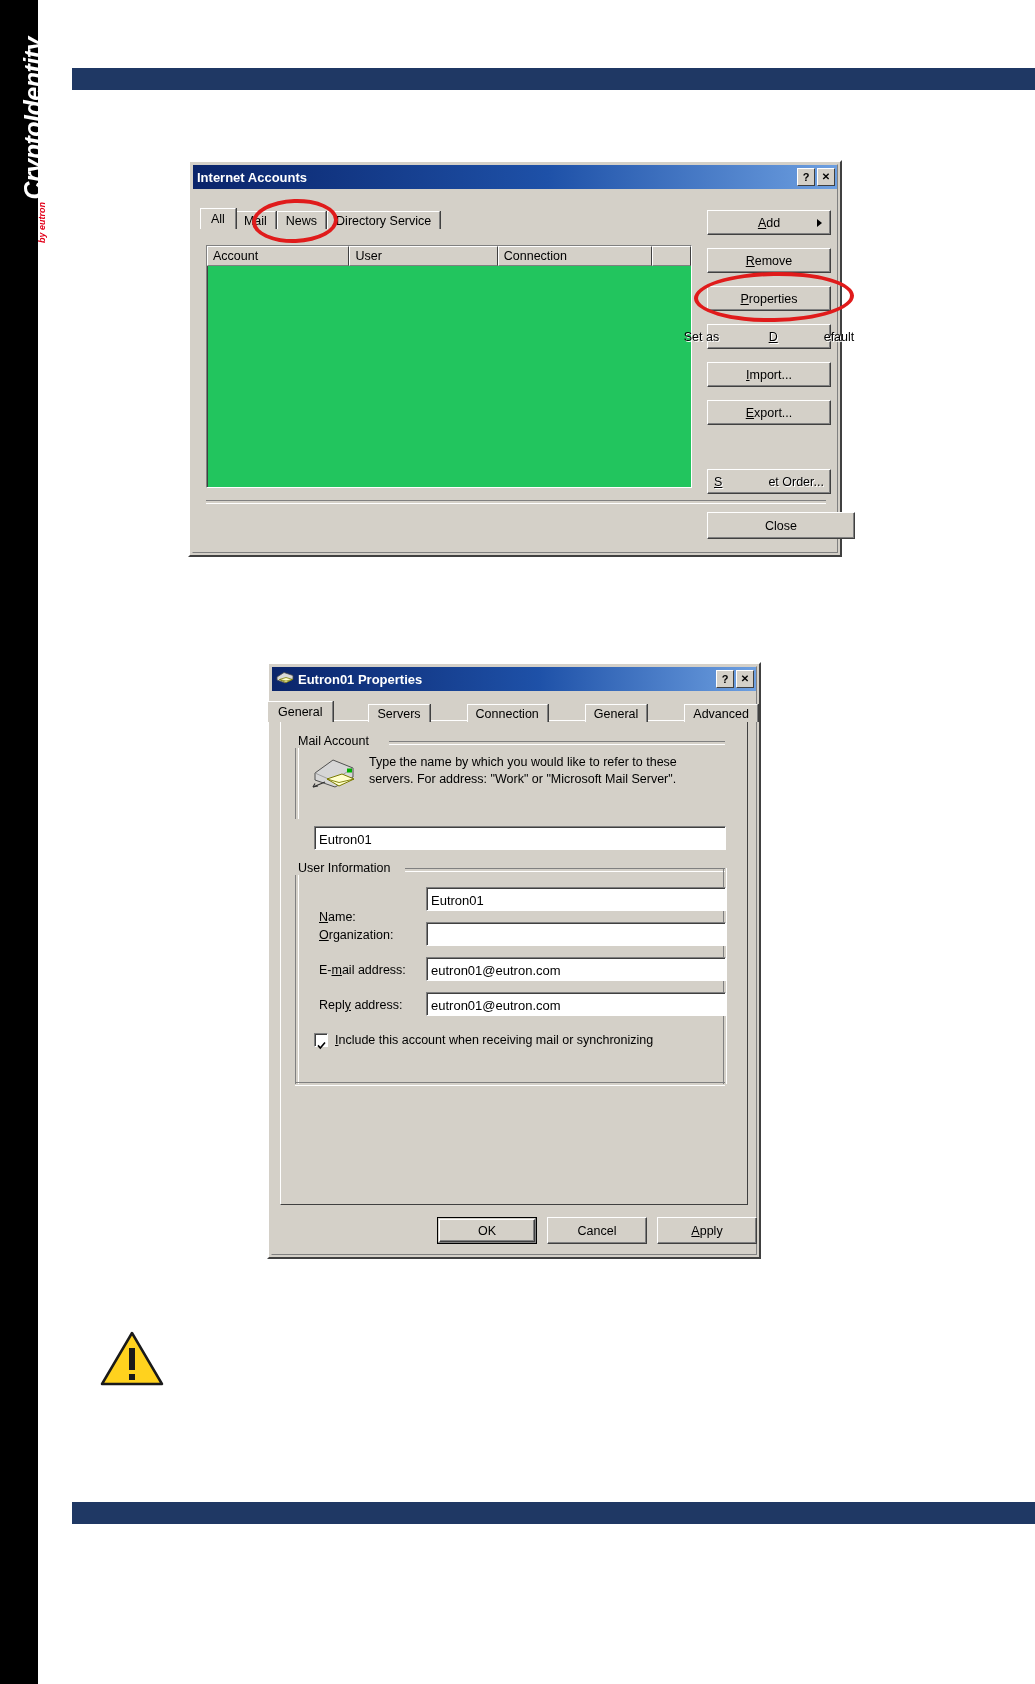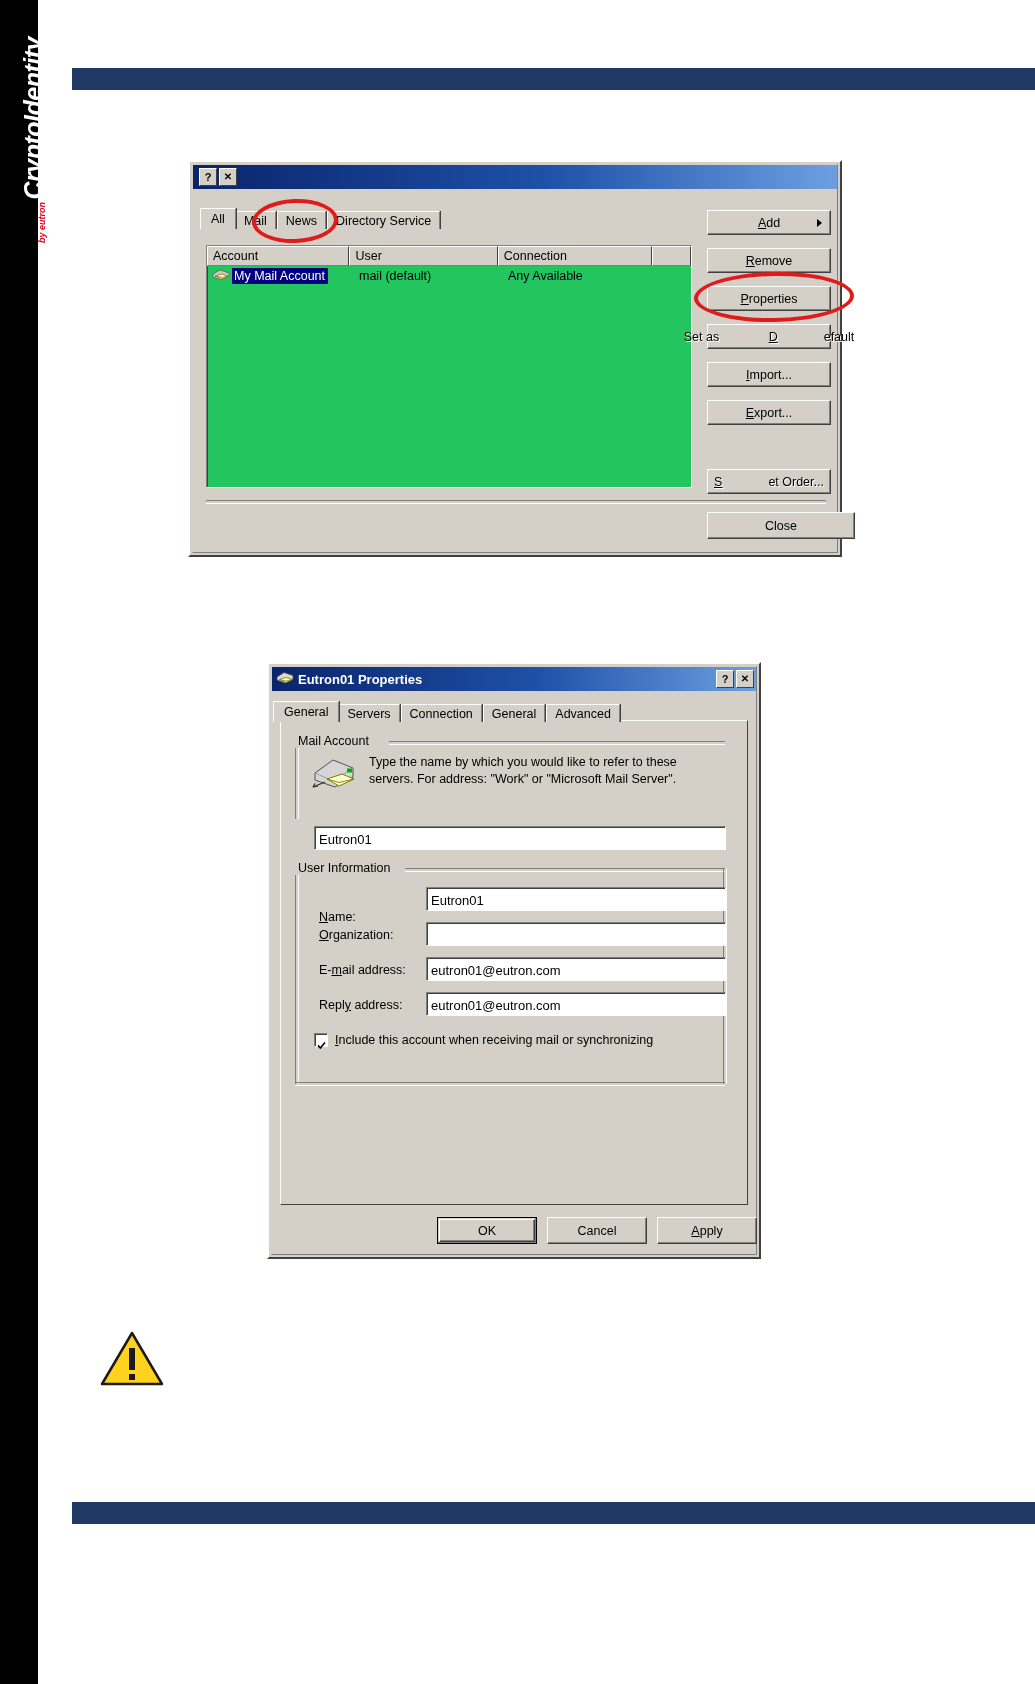--- a/index.html
+++ b/index.html
@@ -314,51 +314,38 @@
   <div class="brand-vertical">CryptoIdentity</div>
   <div class="brand-sub">by eutron</div>
 </div>
 <div class="rule-top"></div>
 <div class="rule-bottom"></div>
 
 <div class="dialog" style="left:188px; top:160px; width:654px; height:397px;">
   <div class="dialog-inner-edge"></div>
 
   <div class="titlebar">
+    <span class="titlebar-title">Internet Accounts</span>
     <span class="tb-btn">?</span>
     <span class="tb-btn" style="font-size:10px;">✕</span>
   </div>
 
   <div class="tabstrip" style="position:absolute; left:12px; top:45px;">
     <div class="tab active">All</div>
     <div class="tab">Mail</div>
     <div class="tab">News</div>
     <div class="tab">Directory Service</div>
   </div>
 
   <div class="listview" style="left:16px; top:83px; width:486px; height:243px;">
     <div class="lv-header">
       <div class="lv-col" style="width:143px;">Account</div>
       <div class="lv-col" style="width:149px;">User</div>
       <div class="lv-col" style="width:155px;">Connection</div>
       <div class="lv-col" style="width:39px;"></div>
-    </div>
-    <div class="lv-row">
-      <div class="lv-cell" style="width:143px; display:flex; align-items:center; padding-left:2px;">
-        <span style="display:inline-block;width:18px;height:14px;position:relative;margin-right:2px;flex:0 0 auto;">
-          <svg width="18" height="14" viewBox="0 0 18 14">
-            <path d="M1 5 L8 1 L17 4 L17 7 L9 11 L1 8 Z" fill="#c8c8c8" stroke="#606060" stroke-width="0.8"></path>
-            <path d="M3 7 L10 5 L16 7 L10 10 Z" fill="#ffffcc" stroke="#808000" stroke-width="0.8"></path>
-            <path d="M3 7 L10 8.4 L16 7" fill="none" stroke="#808000" stroke-width="0.7"></path>
-          </svg>
-        </span>
-        <span class="lv-sel">My Mail Account</span>
-      </div>
-      <div class="lv-cell" style="width:149px; padding-left:6px;">mail (default)</div>
-      <div class="lv-cell" style="width:155px; padding-left:6px;">Any Available</div>
     </div>
   </div>
 
   <div style="position:absolute; left:16px; top:338px; width:620px; height:2px; border-top:1px solid #808080; border-bottom:1px solid #ffffff;"></div>
 
   <div class="btn" style="left:517px; top:48px; width:124px; height:25px; position:absolute;">
     <span class="u">A</span>
       <span>dd</span>
     <span style="position:absolute; right:8px; top:8px; width:0;height:0;border-left:5px solid #000;border-top:4px solid transparent;border-bottom:4px solid transparent;"></span>
   </div>
@@ -402,21 +389,21 @@
         <path d="M1 6 L8 1.5 L17 4.5 L17 8 L9 12 L1 9 Z" fill="#d9d9d9" stroke="#4a4a4a" stroke-width="0.8"></path>
         <path d="M3.5 8.5 L10 6.5 L16.5 8.5 L10 11.6 Z" fill="#ffffcc" stroke="#7a7a00" stroke-width="0.8"></path>
         <path d="M3.5 8.5 L10 10 L16.5 8.5" fill="none" stroke="#7a7a00" stroke-width="0.7"></path>
       </svg>
     </span>
     <span class="titlebar-title">Eutron01 Properties</span>
     <span class="tb-btn">?</span>
     <span class="tb-btn" style="font-size:10px;">✕</span>
   </div>
 
-  <div class="tabstrip" style="position:absolute; left:6px; top:36px; z-index:4;">
+  <div class="tabstrip" style="position:absolute; left:0; top:36px; z-index:4;gap:36px;">
     <div class="tab active">General</div>
     <div class="tab">Servers</div>
     <div class="tab">Connection</div>
     <div class="tab">General</div>
     <div class="tab">Advanced</div>
   </div>
 
   <div class="tabpage" style="position:absolute; left:11px; top:56px; width:468px; height:485px;">
 
     <div class="groupbox-label" style="left:14px; top:13px;">Mail Account</div>

